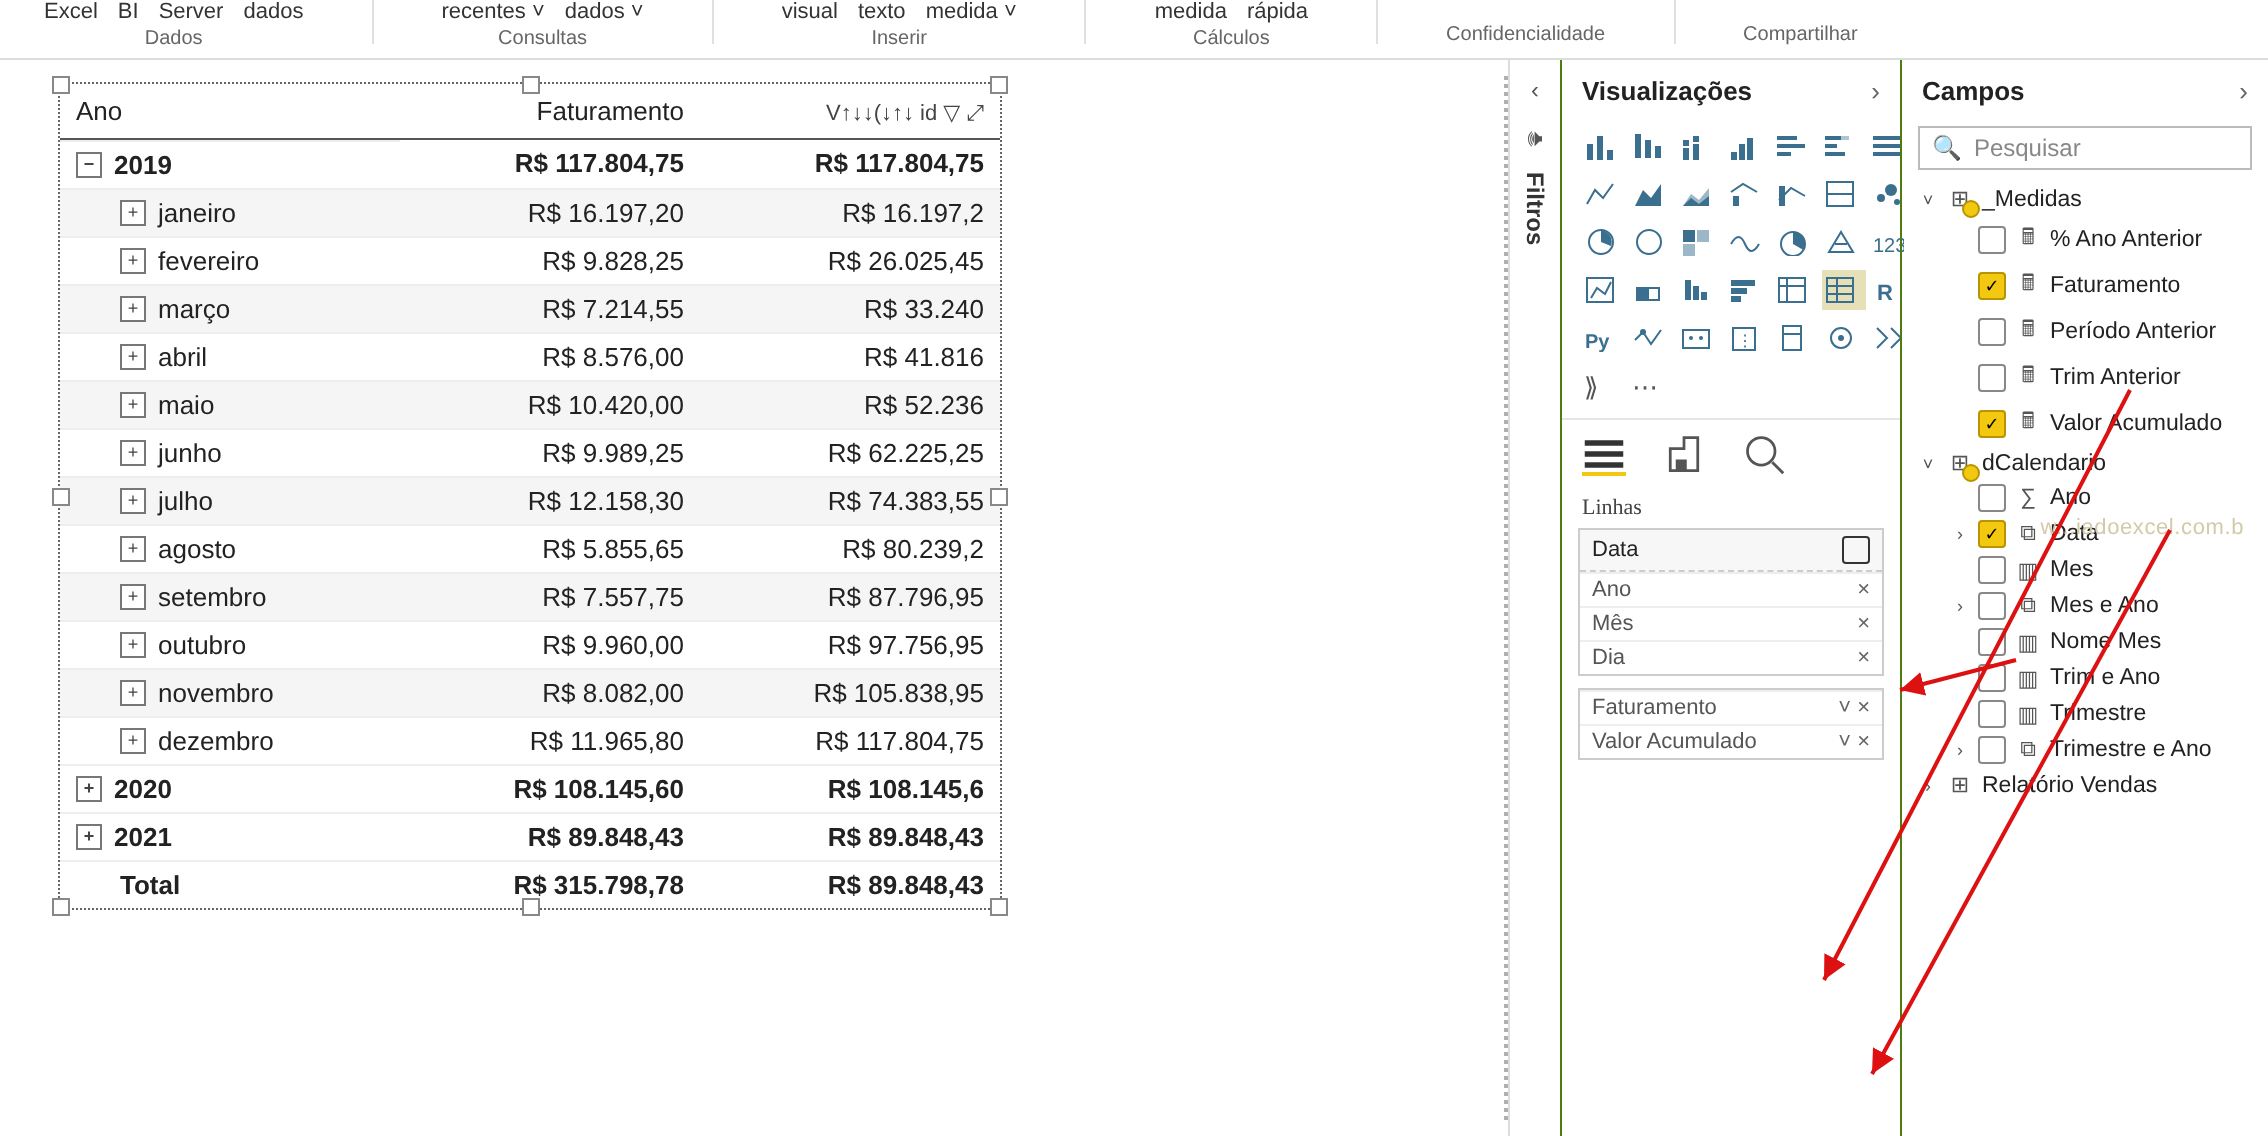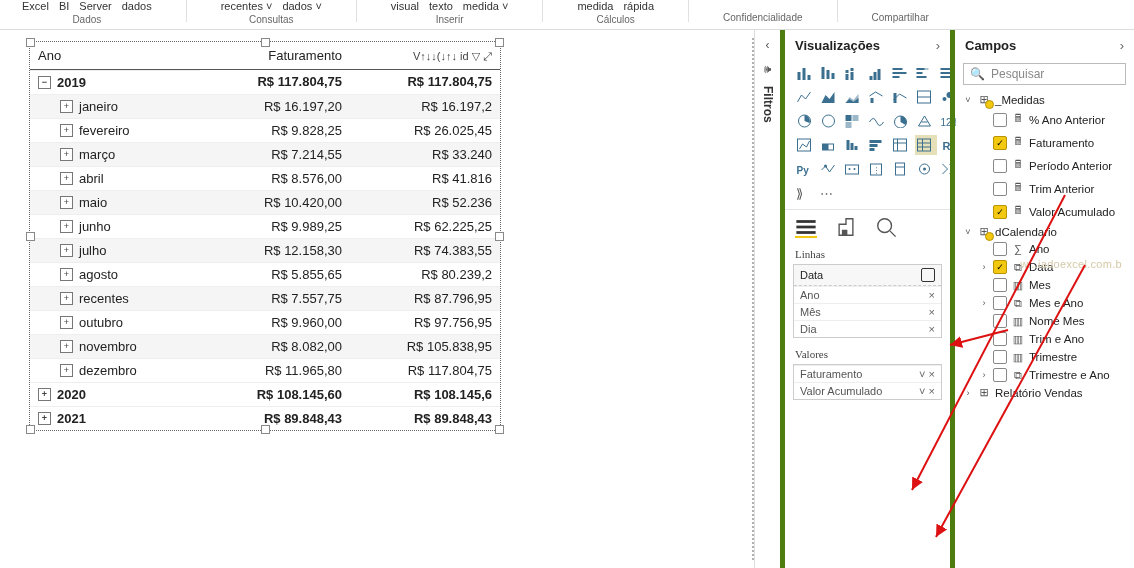--- a/index.html
+++ b/index.html
@@ -159,21 +159,21 @@
     font-size: 12px;
     font-weight: 600;
     color: #333;
     letter-spacing: 0;
   }
   .filters-rail .spk { font-size: 12px; color: #555; }
 
   
   .pane {
     width: 170px;
-    border-left: 5px solid #4d7c0f;
+    border-left: 1px solid #4d7c0f;
     display: flex;
     flex-direction: column;
     box-sizing: border-box;
   }
   .pane-header {
     display: flex;
     justify-content: space-between;
     align-items: center;
     padding: 8px 10px 6px 10px;
     font-weight: 700;
@@ -496,21 +496,21 @@
                 <span class="expand-box">+</span>
                 <span>agosto</span>
               </td>
               <td class="num">R$ 5.855,65</td>
               <td class="num">R$ 80.239,2</td>
             </tr>
             <tr class="alt">
               <td class="rowhdr">
                 <span class="indent"></span>
                 <span class="expand-box">+</span>
-                <span>recentes</span>
+                <span>setembro</span>
               </td>
               <td class="num">R$ 7.557,75</td>
               <td class="num">R$ 87.796,95</td>
             </tr>
             <tr class="">
               <td class="rowhdr">
                 <span class="indent"></span>
                 <span class="expand-box">+</span>
                 <span>outubro</span>
               </td>
@@ -542,20 +542,28 @@
               </td>
               <td class="num">R$ 108.145,60</td>
               <td class="num">R$ 108.145,6</td>
             </tr>
             <tr class="year">
               <td class="rowhdr">
                 <span class="expand-box">+</span>
                 <span>2021</span>
               </td>
               <td class="num">R$ 89.848,43</td>
+              <td class="num">R$ 89.848,43</td>
+            </tr>
+            <tr class="total">
+              <td class="rowhdr">
+                <span class="indent"></span>
+                <span>Total</span>
+              </td>
+              <td class="num">R$ 315.798,78</td>
               <td class="num">R$ 89.848,43</td>
             </tr>
           </tbody>
       </table>
     </div>
     <div class="canvas-right-edge"></div>
   </div>
 
   <div class="filters-rail">
     <span class="chev glyph">‹</span>
@@ -833,21 +841,20 @@
           <span>Mês</span>
           <span class="x">×</span>
         </div>
       <div class="well-item">
           <span>Dia</span>
           <span class="x">×</span>
         </div>
     </div>
 
 
-    <div class="well-label">Valores</div>
     <div class="field-well">
       <div class="well-item">
           <span>Faturamento</span>
           <span class="x">˅ ×</span>
         </div>
       <div class="well-item">
           <span>Valor Acumulado</span>
           <span class="x">˅ ×</span>
         </div>
     </div>

